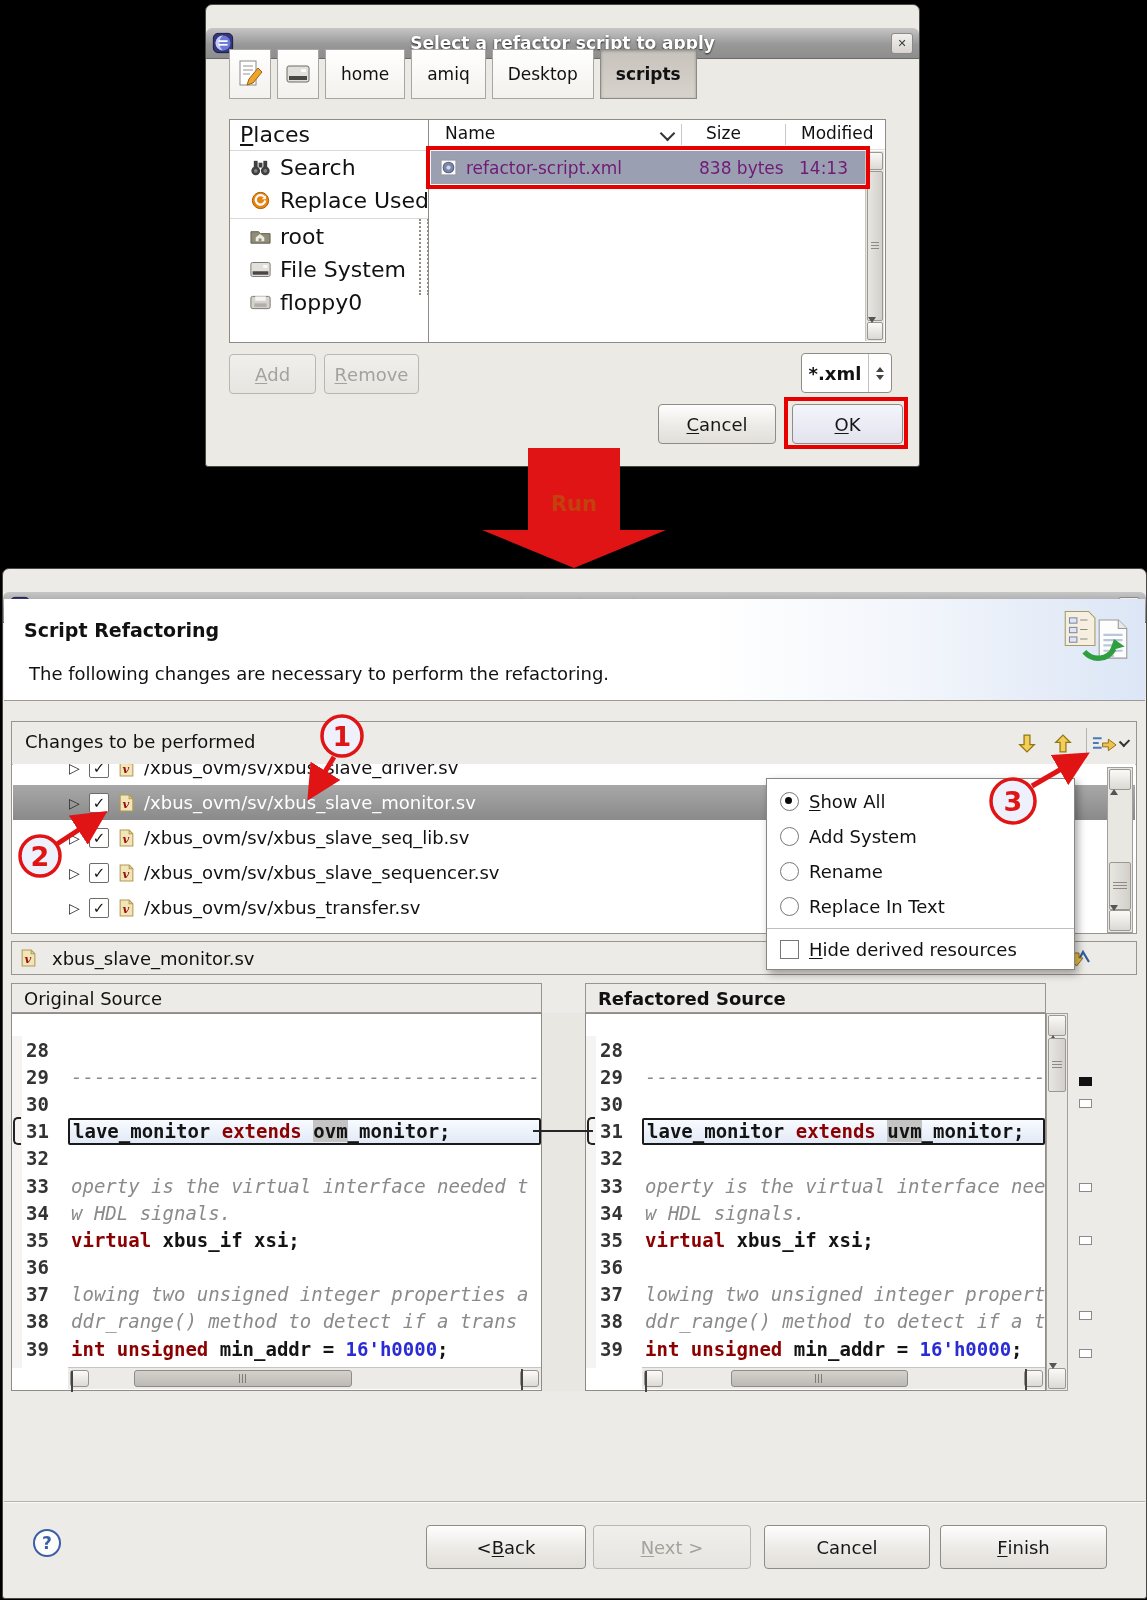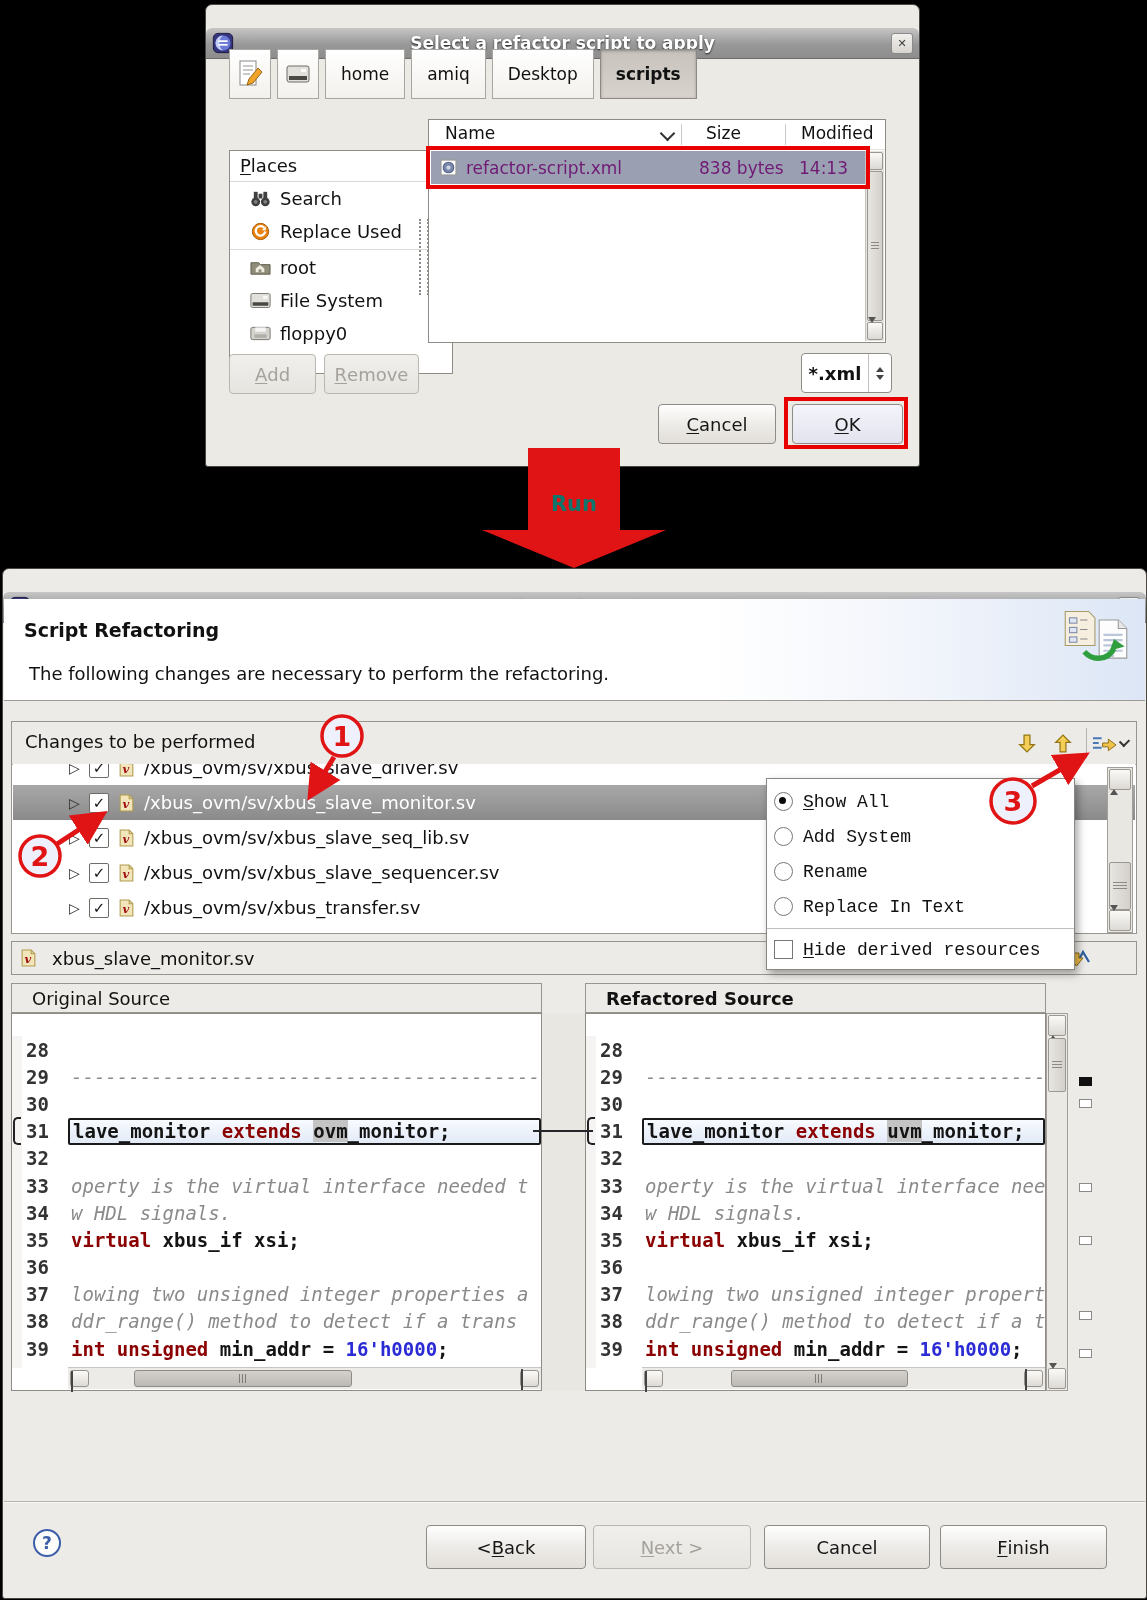--- a/index.html
+++ b/index.html
@@ -29,21 +29,21 @@
   #pathbtns{position:absolute;left:23px;top:44px;height:48px;display:flex;gap:6px;}
   .pbtn{height:48px;padding:0 15px;display:flex;align-items:center;justify-content:center;font-size:17px;
         background:linear-gradient(#ffffff,#f3f1ed);border:1px solid #a9a6a1;border-radius:0;}
   .pbtn.iconic{width:40px;padding:0;}
   .pbtn.active{background:linear-gradient(#c7c3bc,#d8d4cd);font-weight:bold;
                box-shadow:inset 0 1px 3px rgba(0,0,0,.3);border-color:#8d8a85;}
   .pbtn svg{width:26px;height:30px;}
   #drivebtn svg{width:24px;height:20px;}
 
   .panel{position:absolute;background:#fff;border:1px solid #8f8c87;box-sizing:border-box;}
-  #places{left:23px;top:114px;width:224px;height:224px;font-size:18px;margin-top:31px;}
+  #places{left:23px;top:114px;width:224px;height:224px;font-size:22px;}
   .phead{height:30px;line-height:30px;padding-left:10px;border-bottom:1px solid #dbd9d4;}
   .place{height:33px;display:flex;align-items:center;gap:9px;padding-left:20px;}
   .picon{width:21px;height:19px;flex:0 0 21px;}
   .picon svg{width:100%;height:100%;}
   .psep{border-top:1px solid #dbd9d4;margin:1px 0;}
   #splitdots{position:absolute;left:213px;top:214px;width:6px;height:76px;
              border-left:2px dotted #8f8c87;border-right:2px dotted #8f8c87;}
 
   #filepanel{left:222px;top:114px;width:458px;height:224px;}
   .fhead{position:relative;height:29px;border-bottom:1px solid #e3e1dc;font-size:17px;}
@@ -84,21 +84,21 @@
   .spin-up{width:0;height:0;border-left:4px solid transparent;border-right:4px solid transparent;border-bottom:5px solid #444;}
   .spin-dn{width:0;height:0;border-left:4px solid transparent;border-right:4px solid transparent;border-top:5px solid #444;}
   #cancel1{left:452px;top:399px;width:116px;height:38px;}
   #okbtn{left:586px;top:399px;width:109px;height:38px;background:linear-gradient(#f4f4fb,#e3e3ef);}
   #okred{position:absolute;left:578px;top:392px;width:124px;height:52px;border:4px solid #e80000;z-index:10;box-sizing:border-box;}
 
   
   #runstem{position:absolute;left:528px;top:448px;width:92px;height:84px;background:var(--red,#ed1111);}
   #runhead{position:absolute;left:482px;top:530px;width:0;height:0;
            border-left:92px solid transparent;border-right:92px solid transparent;border-top:38px solid var(--red,#ed1111);}
-  #runlabel{position:absolute;left:528px;top:492px;width:92px;text-align:center;color:#0f766e;font-weight:bold;font-size:21px;z-index:5;}
+  #runlabel{position:absolute;left:528px;top:492px;width:92px;text-align:center;color:#c2410c;font-weight:bold;font-size:21px;z-index:5;}
 
   
   #wizard{left:2px;top:568px;width:1143px;height:1029px;background:#EDEBE7;}
   .wheader{position:absolute;left:1px;right:1px;top:30px;height:101px;border-bottom:1px solid #9d9a95;
            background:linear-gradient(90deg,#ffffff 62%,#f2f5fb 80%,#dce6f6);}
   .wh-title{position:absolute;left:20px;top:20px;font-size:19px;font-weight:bold;}
   .wh-sub{position:absolute;left:25px;top:64px;font-size:18px;}
   .wh-icon{position:absolute;right:14px;top:10px;width:70px;height:58px;}
   .wh-icon svg{width:100%;height:100%;}
 
@@ -122,36 +122,36 @@
        display:flex;align-items:center;justify-content:center;font-size:15px;font-weight:bold;color:#111;flex:0 0 18px;}
   .tico{width:15px;height:18px;margin-left:10px;flex:0 0 15px;}
   .tico svg{width:100%;height:100%;}
   .tlabel{margin-left:10px;white-space:nowrap;}
   #treevsb{position:absolute;right:3px;top:45px;width:24px;height:164px;background:#e9e7e2;border:1px solid #a3a09b;z-index:20;}
   #treevsb .vsb-thumb{top:auto;bottom:22px;height:46px;}
   #treevsb .vsb-btn{height:19px;}
 
   #menu{position:absolute;left:763px;top:209px;width:309px;height:192px;background:#fff;border:1px solid #8a8782;
         box-shadow:3px 4px 8px rgba(0,0,0,.35);z-index:40;font-size:18px;padding-top:5px;box-sizing:border-box;}
-  .mitem{height:35px;display:flex;align-items:center;gap:10px;padding-left:7px;font-family:Liberation Mono, monospace;}
+  .mitem{height:35px;display:flex;align-items:center;gap:10px;padding-left:13px;}
   .radio{width:17px;height:17px;border:1px solid #777;border-radius:50%;background:#fff;position:relative;flex:0 0 17px;}
   .radio.on::after{content:"";position:absolute;left:4px;top:4px;width:7px;height:7px;border-radius:50%;background:#0a0a0a;}
   .msep{border-top:1px solid #c3c0bb;margin:4px 0 3px;}
   .mcheck{width:17px;height:17px;border:1px solid #777;background:#fff;flex:0 0 17px;}
 
   #cmpbar{position:absolute;left:8px;top:372px;width:1126px;height:34px;background:#EDEBE7;border:1px solid #98958f;
           display:flex;align-items:center;box-sizing:border-box;}
   #cmpbar .tico{margin-left:9px;}
   #cmpbar .flabel{margin-left:16px;font-size:18px;}
   .cmp-tools{margin-left:auto;margin-right:44px;display:flex;gap:16px;}
   .cmp-tools span{width:26px;height:22px;}
   .cmp-tools svg{width:26px;height:22px;}
 
   .phdr{position:absolute;top:414px;height:30px;background:#EDEBE7;border:1px solid #98958f;box-sizing:border-box;
-        display:flex;align-items:center;padding-left:20px;font-size:18px;}
+        display:flex;align-items:center;padding-left:12px;font-size:18px;}
   #lhdr{left:8px;width:531px;} #rhdr{left:582px;width:461px;font-weight:bold;}
   #cstrip{position:absolute;left:539px;top:444px;width:43px;height:378px;background:#E9E7E2;}
   #connector{position:absolute;left:530px;top:561px;width:60px;height:2px;background:#26262b;z-index:6;}
 
   .pane{position:absolute;top:444px;height:378px;background:#fff;border:1px solid #8f8c87;box-sizing:border-box;}
   #lpane{left:8px;width:531px;} #rpane{left:582px;width:461px;}
   .pview{position:absolute;left:0;right:0;top:0;height:354px;overflow:hidden;padding-top:22px;box-sizing:border-box;}
   .crow{height:27.2px;display:flex;align-items:center;white-space:pre;
         font-family:"DejaVu Sans Mono","Liberation Mono",monospace;font-size:19px;font-weight:bold;color:#141414;}
   .cgut{width:10px;flex:0 0 10px;height:100%;background:#f5f4f2;display:flex;align-items:center;}

